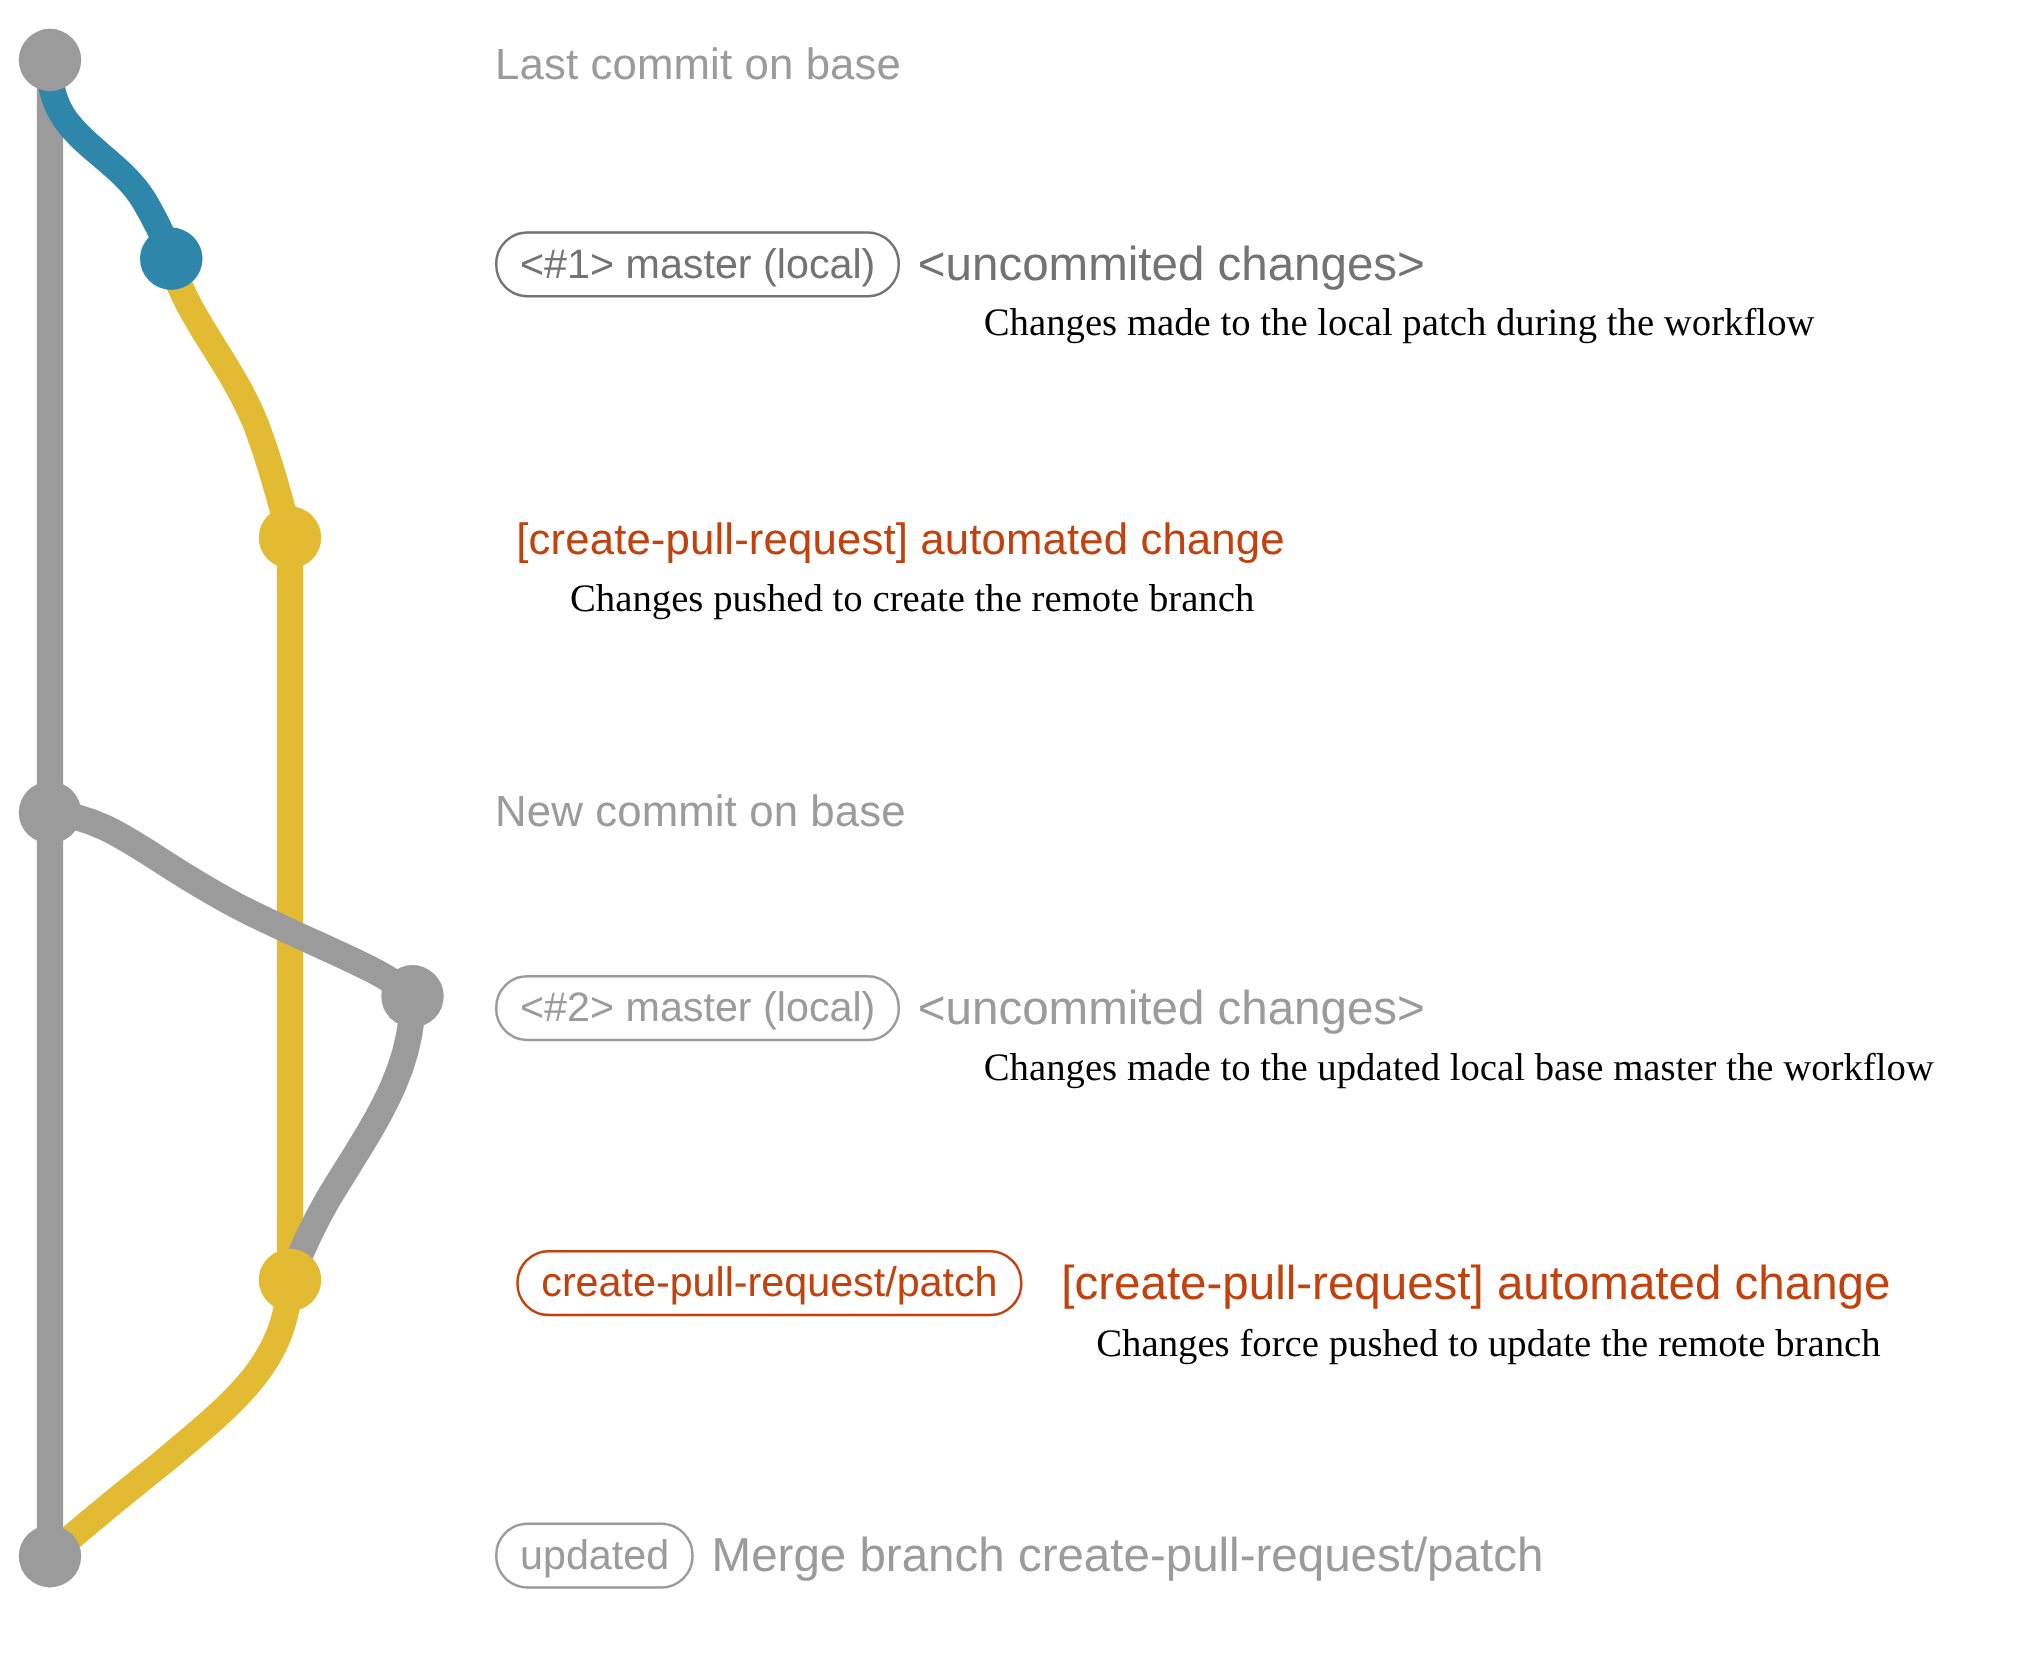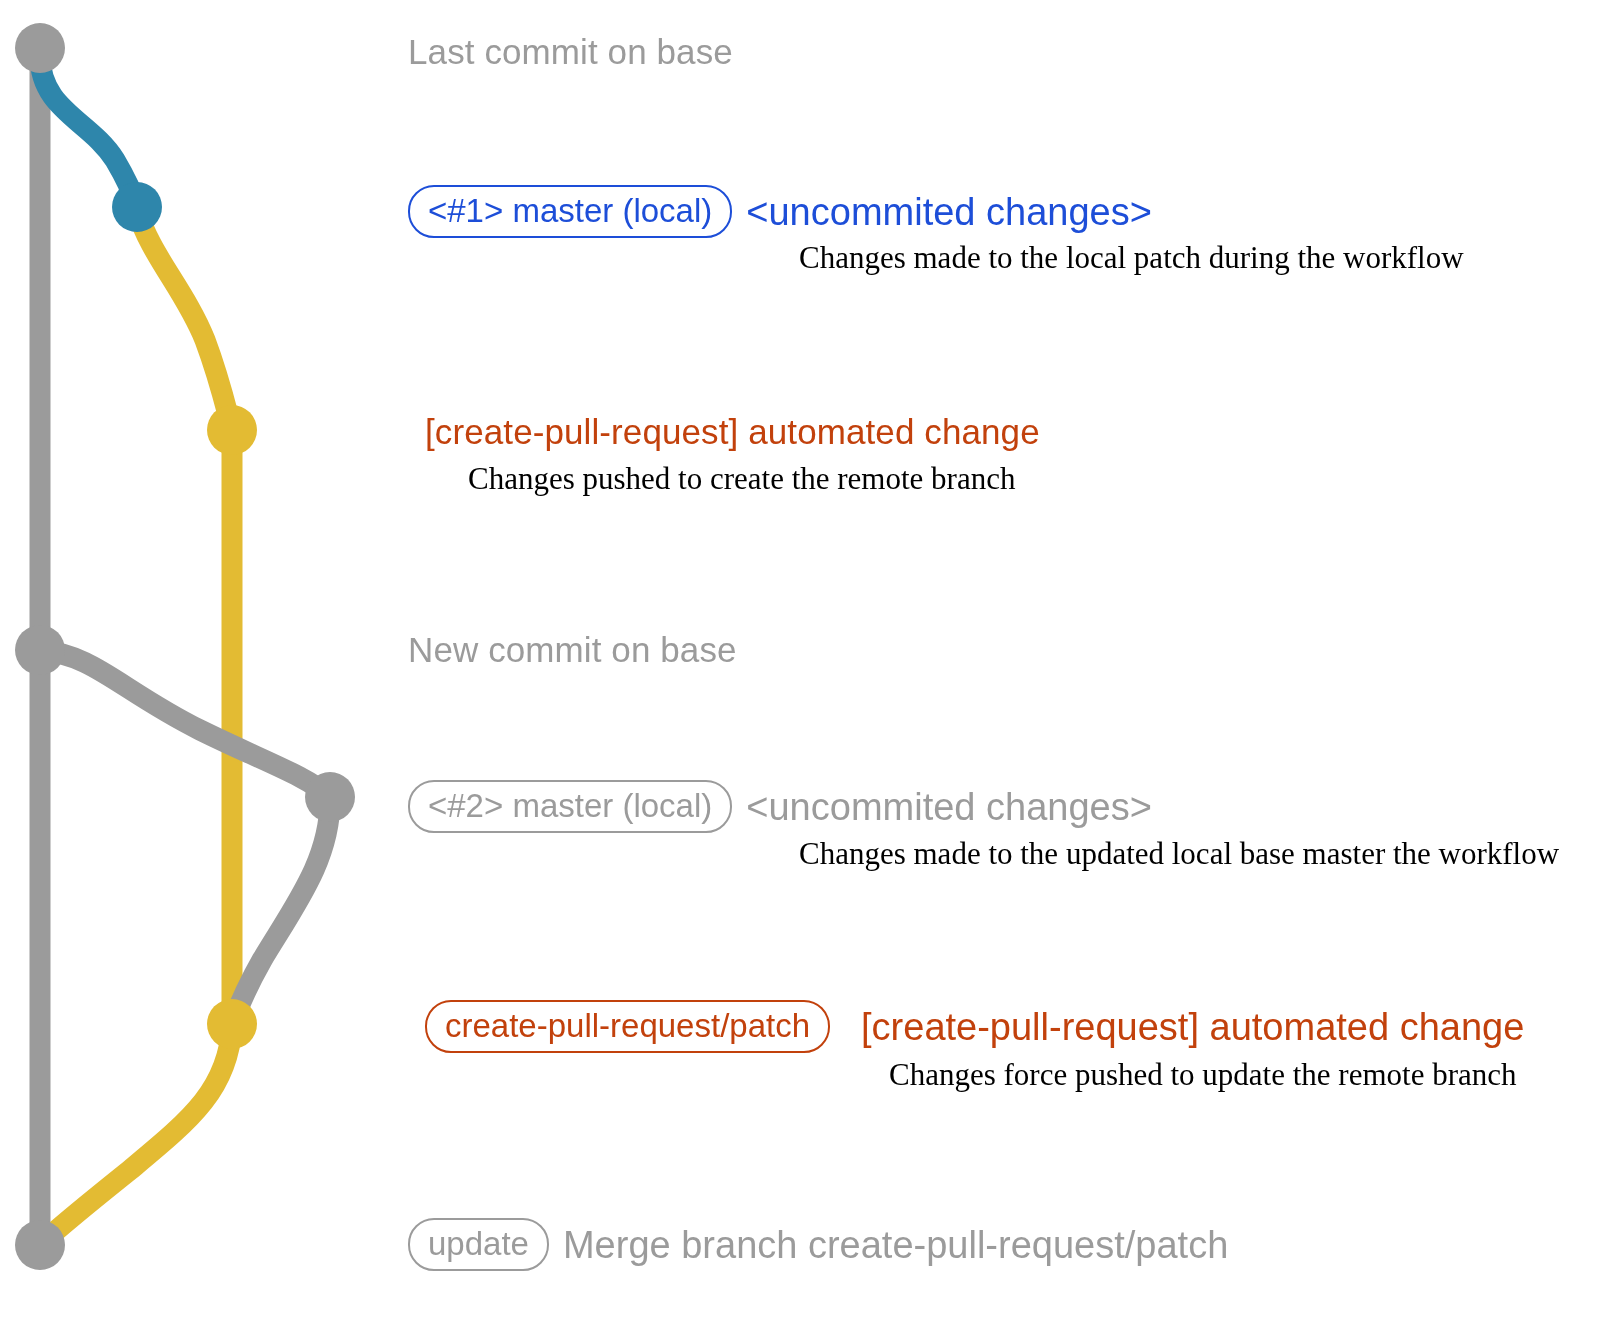--- a/index.html
+++ b/index.html
@@ -18,21 +18,21 @@
   #graph-canvas {
     position: absolute;
     left: 0;
     top: 0;
     width: 400px;
     height: 1344px;
   }
 
   .annotations {
     position: absolute;
-    left: 12px;
+    left: 0;
     top: 0;
     width: 1372px;
     height: 1344px;
     text-decoration: underline;
   }
 
   .row {
     position: absolute;
     left: 396px;
   }
@@ -76,21 +76,21 @@
   
   .desc {
     position: absolute;
     font-family: "Liberation Serif", serif;
     font-size: 31px;
     color: #000000;
     white-space: nowrap;
   }
 
   
-  .c-blue   { color: #1d4ed8; }
+  .c-blue   { color: #737373; }
   .c-gray   { color: #9b9b9b; }
   .c-yellow { color: #c2410c; margin-left: 17px; }
 </style>
 </head>
 <body>
 
 <svg id="graph-canvas" viewBox="0 0 400 1344" width="400" height="1344" xmlns="http://www.w3.org/2000/svg" preserveAspectRatio="none">
 
   <path d="M 40 48 L 40 650 L 40 1245" stroke="#9b9b9b" stroke-width="21" fill="none" stroke-linecap="round"></path>
 
@@ -147,18 +147,18 @@
   <div class="row" style="top:1000px;">
     <div class="badge-line">
       <span class="badge c-yellow">create-pull-request/patch</span>
       <span class="row-title c-yellow">[create-pull-request] automated change</span>
     </div>
   </div>
   <div class="desc" style="left:877px; top:1057px;">Changes force pushed to update the remote branch</div>
 
   <div class="row" style="top:1218px;">
     <div class="badge-line">
-      <span class="badge c-gray">update</span>
+      <span class="badge c-gray">updated</span>
       <span class="row-title c-gray">Merge branch create-pull-request/patch</span>
     </div>
   </div>
 
 </div>
 
 </body></html>

